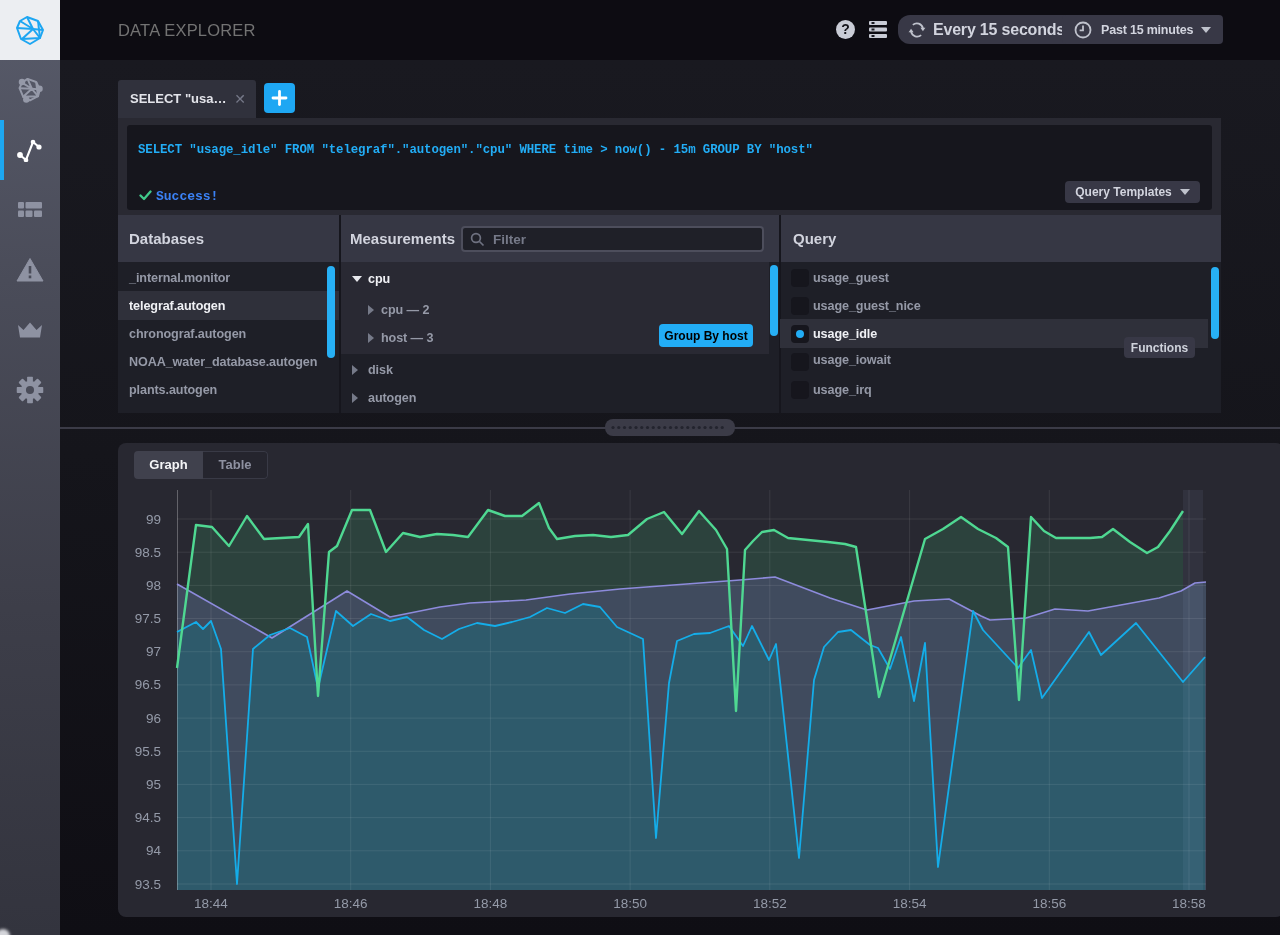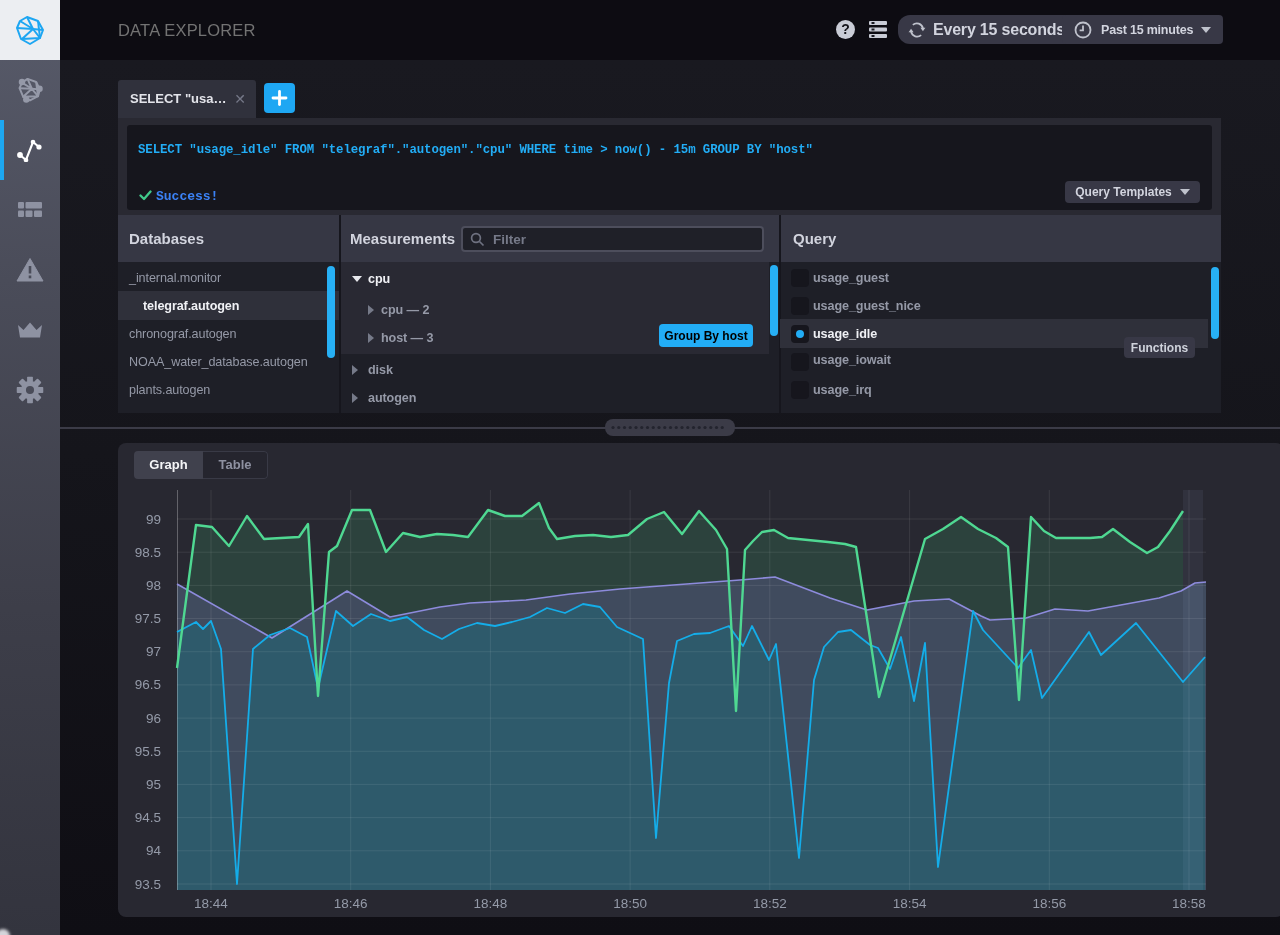--- a/index.html
+++ b/index.html
@@ -30,21 +30,21 @@
 #editor { position:absolute; left:9px; top:7px; width:1085px; height:85px; background:#16161d; border-radius:3px; }
 #qtext { position:absolute; left:11px; top:18px; font-family:"Liberation Mono",monospace; font-size:12.4px; font-weight:bold; color:#22adf6; letter-spacing:-0.1px; }
 #success { position:absolute; left:12px; top:64px; font-family:"Liberation Mono",monospace; font-size:13px; font-weight:bold; color:#3b82f6; }
 #qtpl { position:absolute; right:12px; bottom:7px; width:135px; height:22px; background:#383846; border-radius:4px; color:#d2d4de; font-size:12px; font-weight:bold; display:flex; align-items:center; justify-content:center; gap:8px; }
 
 
 #builder { left:118px; top:215px; width:1103px; height:198px; background:#1e1f27; }
 #bheader { position:absolute; left:0; top:0; width:1103px; height:47px; background:#363744; }
 .btitle { position:absolute; top:0; height:40px; line-height:47px; font-size:15px; font-weight:bold; color:#d2d4de; }
 .bcol-border { position:absolute; top:0; width:2px; height:198px; background:#16161d; }
-.bitem { position:absolute; font-size:12.6px; letter-spacing:-0.1px; color:#9599a7; height:28px; line-height:28px; }
+.bitem { position:absolute; font-size:12.6px; letter-spacing:-0.1px; color:#9599a7; height:28px; line-height:28px;font-weight:bold; }
 .sel { color:#f0f1f5; font-weight:bold; }
 .rowhl { position:absolute; background:#2f303a; }
 .sbar { position:absolute; width:8px; background:#27b0f5; border-radius:4px; }
 .tri-r { display:inline-block; width:0; height:0; border-top:5px solid transparent; border-bottom:5px solid transparent; border-left:6px solid #767a89; }
 .tri-d { display:inline-block; width:0; height:0; border-left:5px solid transparent; border-right:5px solid transparent; border-top:6px solid #e8e9ee; }
 .bluebtn { position:absolute; background:#22adf6; border-radius:4px; color:#000000; font-size:12px; font-weight:bold; display:flex; align-items:center; justify-content:center; }
 .graybtn { position:absolute; background:#383846; border-radius:4px; color:#cfd2db; font-size:12px; font-weight:bold; display:flex; align-items:center; justify-content:center; }
 .cbox { position:absolute; width:18px; height:18px; background:#16161d; border-radius:4px; }
 #filterbox { position:absolute; left:343px; top:11px; width:303px; height:26px; background:#1f2028; border:2px solid #4d4e5c; border-radius:4px; color:#767a89; font-size:13.5px; line-height:24px; padding-left:30px; font-weight:bold;}
 
@@ -122,21 +122,21 @@
     <div id="filterbox">Filter</div>
     <svg style="position:absolute;left:352px;top:17px;" width="15" height="15" viewBox="0 0 15 15">
         <circle cx="6" cy="6" r="4.4" fill="none" stroke="#6e7180" stroke-width="1.7"></circle>
         <line x1="9.5" y1="9.5" x2="13.5" y2="13.5" stroke="#6e7180" stroke-width="1.7"></line>
       </svg>
     <div class="bcol-border" style="left:221px;"></div>
     <div class="bcol-border" style="left:661px;"></div>
 
     <div class="rowhl" style="left:0;top:76px;width:221px;height:29px;"></div>
     <div class="bitem" style="left:11px;top:49px;">_internal.monitor</div>
-    <div class="bitem sel" style="left:25px;top:77px;text-align:right;">telegraf.autogen</div>
+    <div class="bitem sel" style="left:11px;top:77px;text-align:right;">telegraf.autogen</div>
     <div class="bitem" style="left:11px;top:105px;">chronograf.autogen</div>
     <div class="bitem" style="left:11px;top:133px;">NOAA_water_database.autogen</div>
     <div class="bitem" style="left:11px;top:161px;">plants.autogen</div>
     <div class="sbar" style="left:209px;top:51px;height:92px;"></div>
 
     <div style="position:absolute;left:223px;top:47px;width:428px;height:92px;background:#292933;"></div>
     <div class="bitem sel" style="left:250px;top:50px;">cpu</div>
     <span class="tri-d" style="position:absolute;left:234px;top:61px;"></span>
     <div class="bitem" style="left:263px;top:81px;font-weight:bold;">cpu — 2</div>
     <span class="tri-r" style="position:absolute;left:250px;top:90px;"></span>

